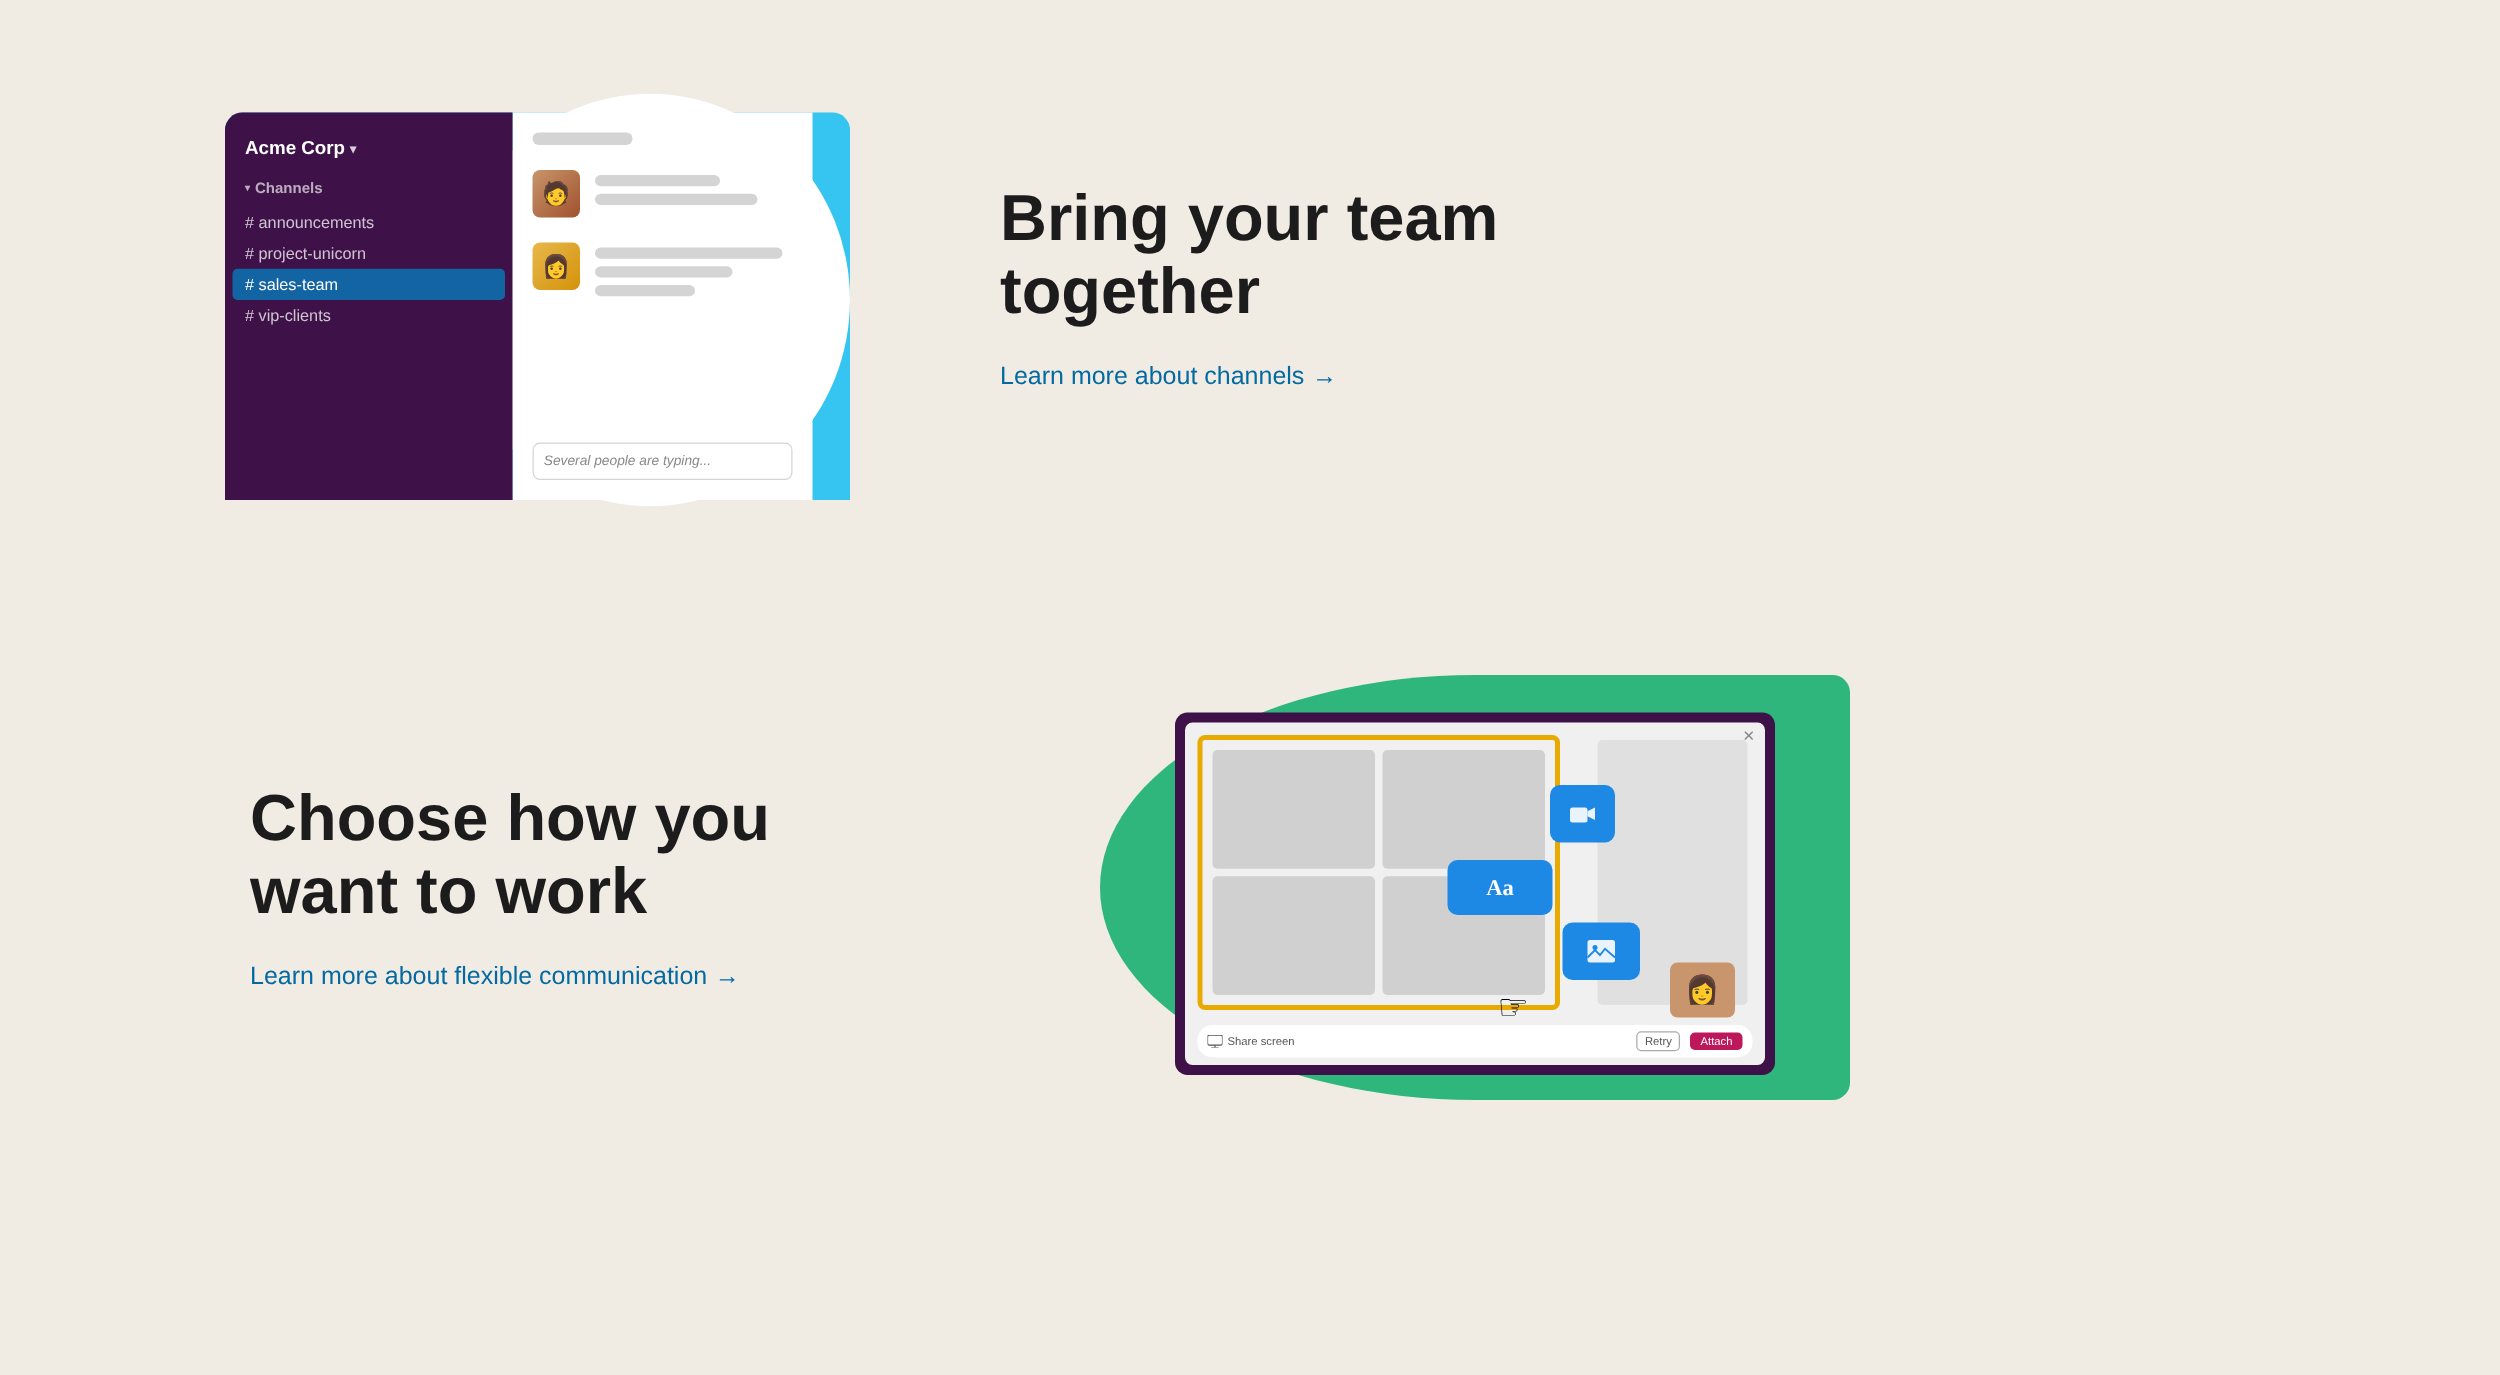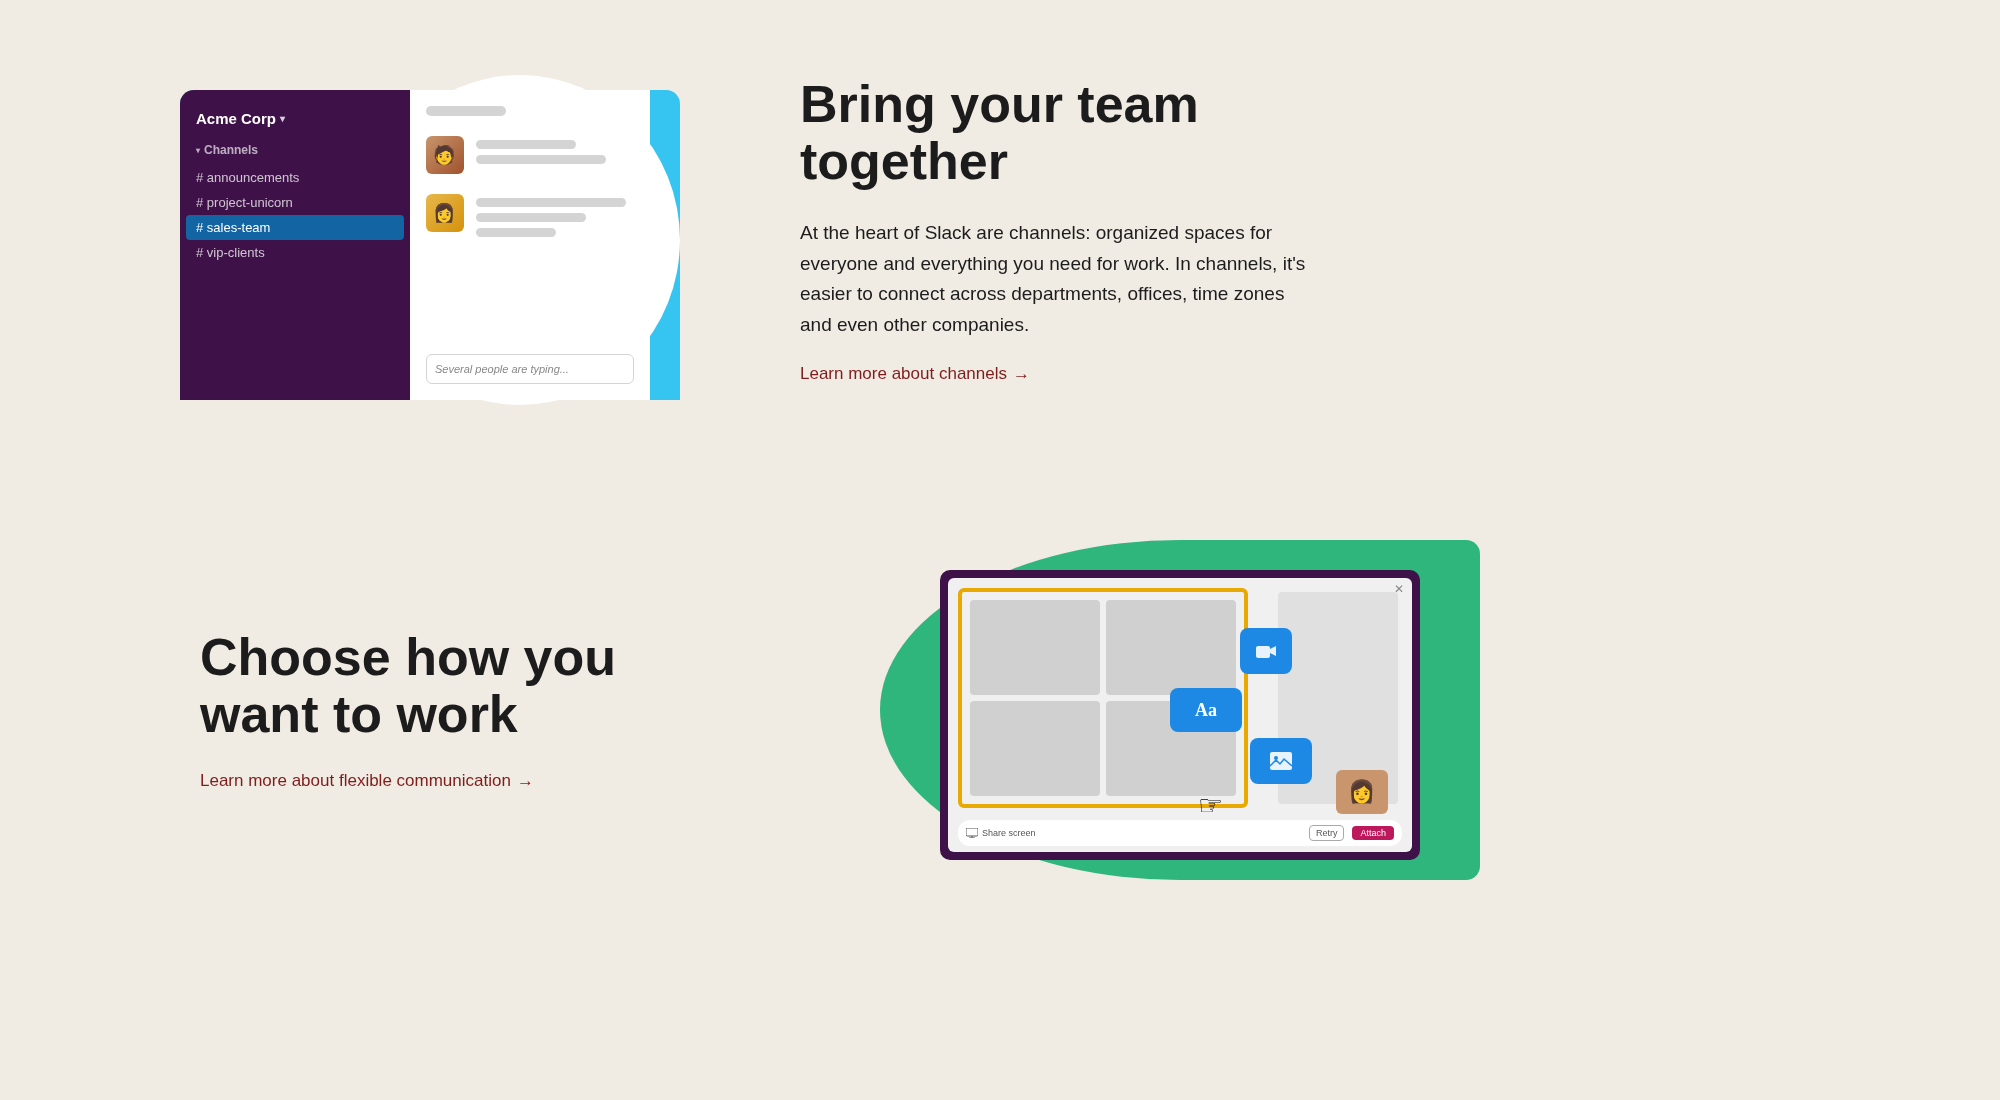--- a/index.html
+++ b/index.html
@@ -211,22 +211,22 @@
 
     .section-text p {
       font-size: 19px;
       color: #1d1c1d;
       line-height: 1.6;
       margin-bottom: 24px;
       max-width: 520px;
     }
 
     .learn-link {
-      color: #7f1d1d;
-      font-size: 17px;
+      color: #0369a1;
+      font-size: 20px;
       font-weight: 500;
       text-decoration: none;
       display: inline-flex;
       align-items: center;
       gap: 6px;
     }
 
     
     .section-bottom {
       display: flex;
@@ -357,21 +357,21 @@
     }
 
     .float-icon-camera {
       width: 52px;
       height: 46px;
       top: 50px;
       right: 120px;
     }
 
     .float-icon-text {
-      width: 72px;
+      width: 84px;
       height: 44px;
       top: 110px;
       right: 170px;
       font-size: 18px;
       font-family: serif;
     }
 
     .float-icon-image {
       width: 62px;
       height: 46px;
@@ -511,21 +511,20 @@
         </div>
 
         <div class="chat-input-area">
           <span>Several people are typing...</span>
         </div>
       </div>
     </div>
 
     <div class="section-text">
       <h2>Bring your team together</h2>
-      <p>At the heart of Slack are channels: organized spaces for everyone and everything you need for work. In channels, it's easier to connect across departments, offices, time zones and even other companies.</p>
       <a href="#" class="learn-link">
         <span>Learn more about channels</span>
         <span>→</span>
       </a>
     </div>
 
   </div>
 
   <div class="section-bottom">
 

